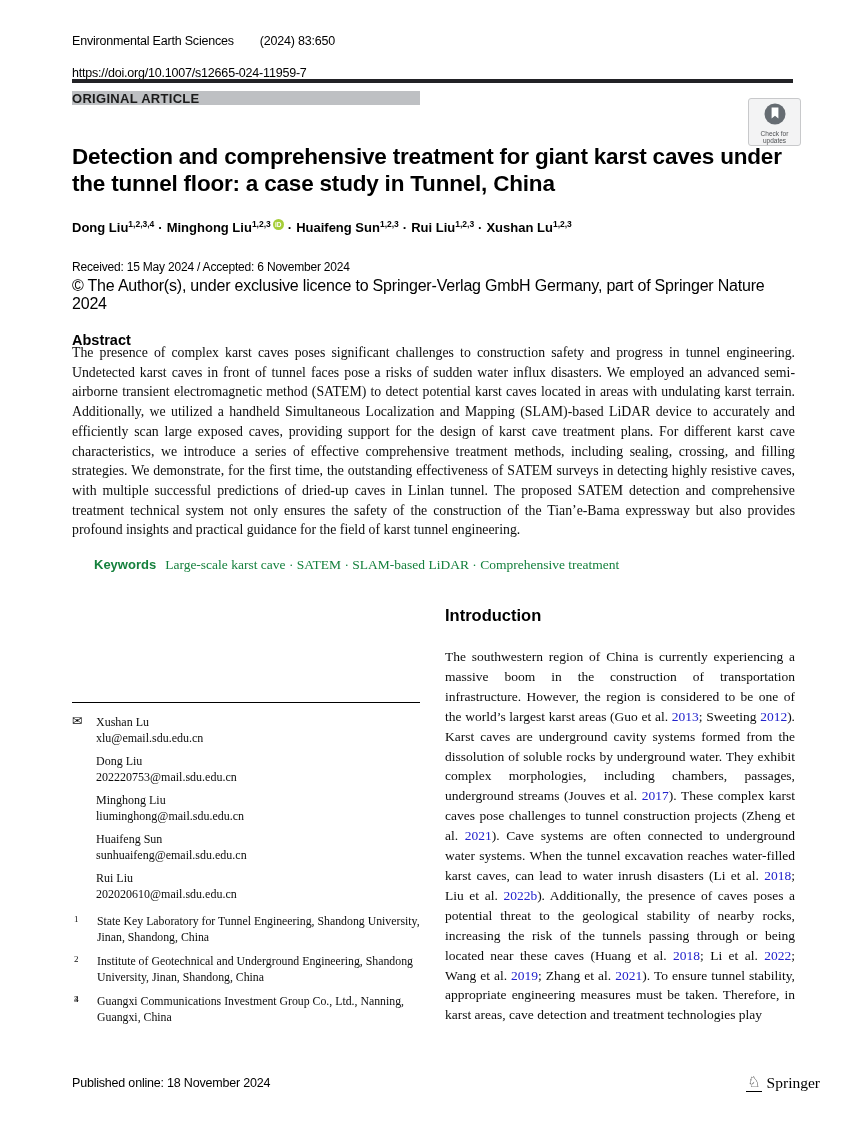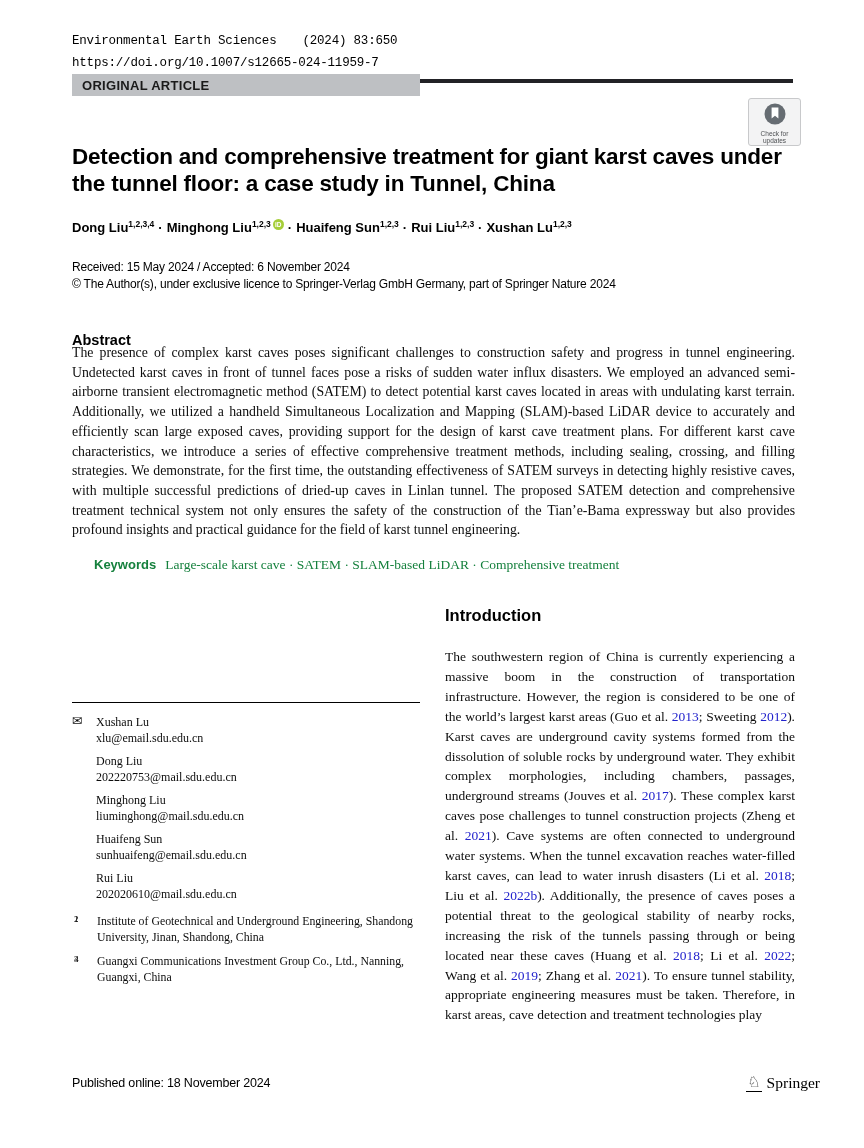--- a/index.html
+++ b/index.html
@@ -2,28 +2,28 @@
 <html style="--link: #2222cc;"><head>
 <meta charset="utf-8">
 <style>
   * { margin:0; padding:0; box-sizing:border-box; }
   html,body { background:#ffffff; }
   body { width:864px; height:1148px; font-family:"Liberation Serif", serif; color:#111; }
   .page { position:relative; width:864px; height:1148px; background:#fff; overflow:hidden; }
 
   
   .header { position:absolute; top:34px; left:72px; width:723px;
-            font-family:Liberation Mono, monospace; font-size:12.5px; color:#000; letter-spacing:-0.2px; }
+            font-family:Liberation Sans, sans-serif; font-size:12.5px; color:#000; letter-spacing:-0.2px; }
   .journal-line { display:flex; gap:26px; margin-bottom:4px; }
-  .doi-line { margin-top:8px; }
+  .doi-line { margin-top:18px; }
 
   .top-rule { position:absolute; top:79px; left:72px; width:721px; height:4px; background:#222226; }
-  .banner { position:absolute; top:74px; left:72px; width:348px; height:22px; background:#bec0c3;
+  .banner { position:absolute; top:91px; left:72px; width:348px; height:14px; background:#bec0c3;
             font-family:"Liberation Sans", sans-serif; font-weight:bold; font-size:13px;
-            color:#1a1a1a; display:flex; align-items:center; padding-left:10px; letter-spacing:0.3px; }
+            color:#1a1a1a; display:flex; align-items:center; padding-left:0; letter-spacing:0.3px; }
 
   
   .badge { position:absolute; top:98px; right:63px; width:53px; height:48px; background:#f3f3f4;
            border:1px solid #c8c9cb; border-radius:3px; text-align:center; cursor:pointer; }
   .badge svg { margin-top:3px; }
   .badge-text { font-family:"Liberation Sans", sans-serif; font-size:6.5px; line-height:7px; color:#4c4f52; }
 
   
   .title { position:absolute; top:144px; left:72px; width:723px;
            font-family:"Liberation Sans", sans-serif; font-weight:bold;
@@ -33,21 +33,21 @@
   .authors sup { font-size:8.5px; font-weight:bold; }
   .author-sep { font-weight:bold; padding:0 4px; }
   .orcid { display:inline-block; width:11px; height:11px; border-radius:50%;
            color:#fff; font-size:6.5px; font-weight:bold; line-height:11px; text-align:center;
            vertical-align:super; margin-left:2px; cursor:pointer; font-family:"Liberation Sans", sans-serif; }
 
   
   .dates { position:absolute; top:260px; left:72px; font-family:"Liberation Sans", sans-serif;
            font-size:12px; color:#000; letter-spacing:-0.2px; }
   .copyright { position:absolute; top:277px; left:72px; width:723px;
-           font-family:"Liberation Sans", sans-serif; font-size:12px; color:#000; letter-spacing:-0.2px; }
+           font-family:"Liberation Sans", sans-serif; font-size:16px; color:#000; letter-spacing:-0.2px; }
 
   
   .abstract-h { position:absolute; top:332px; left:72px; font-family:"Liberation Sans", sans-serif;
                 font-weight:bold; font-size:14.5px; color:#000; }
   .abstract-t { position:absolute; top:343px; left:72px; width:723px; font-size:13.8px;
                 line-height:19.7px; text-align:justify; color:#0c0c0c; }
 
   
   .keywords { position:absolute; top:557px; left:72px; width:723px; font-size:13.5px; color:#15803d;margin-left:22px; }
   .keywords .kw-h { font-family:"Liberation Sans", sans-serif; font-weight:bold; font-size:13px; margin-right:9px; }
@@ -143,21 +143,21 @@
           <div class="fn-entry">
             <div>Huaifeng Sun</div>
             <div>sunhuaifeng@email.sdu.edu.cn</div>
           </div>
           <div class="fn-entry">
             <div>Rui Liu</div>
             <div>202020610@mail.sdu.edu.cn</div>
           </div>
         </div>
       <div class="affs" id="aff-block">
-          <div class="aff"><span class="aff-num">1</span></div>
+          <div class="aff"><span class="aff-num">1</span><span>State Key Laboratory for Tunnel Engineering, Shandong University, Jinan, Shandong, China</span></div>
           <div class="aff"><span class="aff-num">2</span><span>Institute of Geotechnical and Underground Engineering, Shandong University, Jinan, Shandong, China</span></div>
           <div class="aff"><span class="aff-num">3</span></div>
           <div class="aff"><span class="aff-num">4</span><span>Guangxi Communications Investment Group Co., Ltd., Nanning, Guangxi, China</span></div>
         </div>
     </div>
     <div class="rightcol">
       <div class="intro-h">Introduction</div>
       <div class="intro-p"><span>The southwestern region of China is currently experiencing a massive boom in the construction of transportation infrastructure. However, the region is considered to be one of the world’s largest karst areas (Guo et al. </span><span class="cite-link">2013</span><span>; Sweeting </span><span class="cite-link">2012</span><span>). Karst caves are underground cavity systems formed from the dissolution of soluble rocks by underground water. They exhibit complex morphologies, including chambers, passages, underground streams (Jouves et al. </span><span class="cite-link">2017</span><span>). These complex karst caves pose challenges to tunnel construction projects (Zheng et al. </span><span class="cite-link">2021</span><span>). Cave systems are often connected to underground water systems. When the tunnel excavation reaches water-filled karst caves, can lead to water inrush disasters (Li et al. </span><span class="cite-link">2018</span><span>; Liu et al. </span><span class="cite-link">2022b</span><span>). Additionally, the presence of caves poses a potential threat to the geological stability of nearby rocks, increasing the risk of the tunnels passing through or being located near these caves (Huang et al. </span><span class="cite-link">2018</span><span>; Li et al. </span><span class="cite-link">2022</span><span>; Wang et al. </span><span class="cite-link">2019</span><span>; Zhang et al. </span><span class="cite-link">2021</span><span>). To ensure tunnel stability, appropriate engineering measures must be taken. Therefore, in karst areas, cave detection and treatment technologies play</span></div>
     </div>
   </div>

